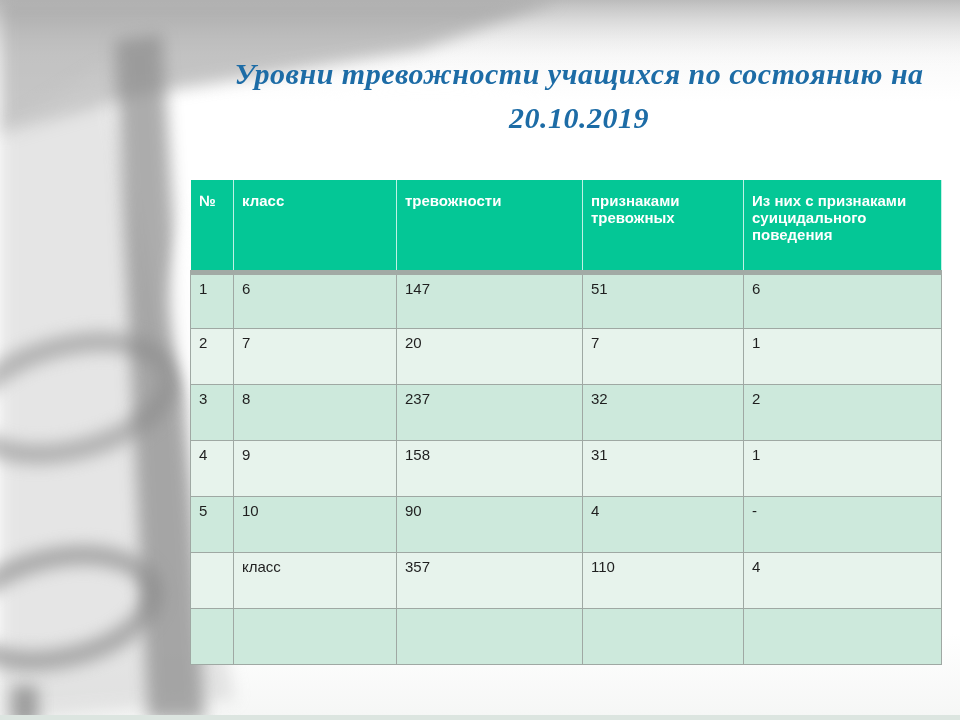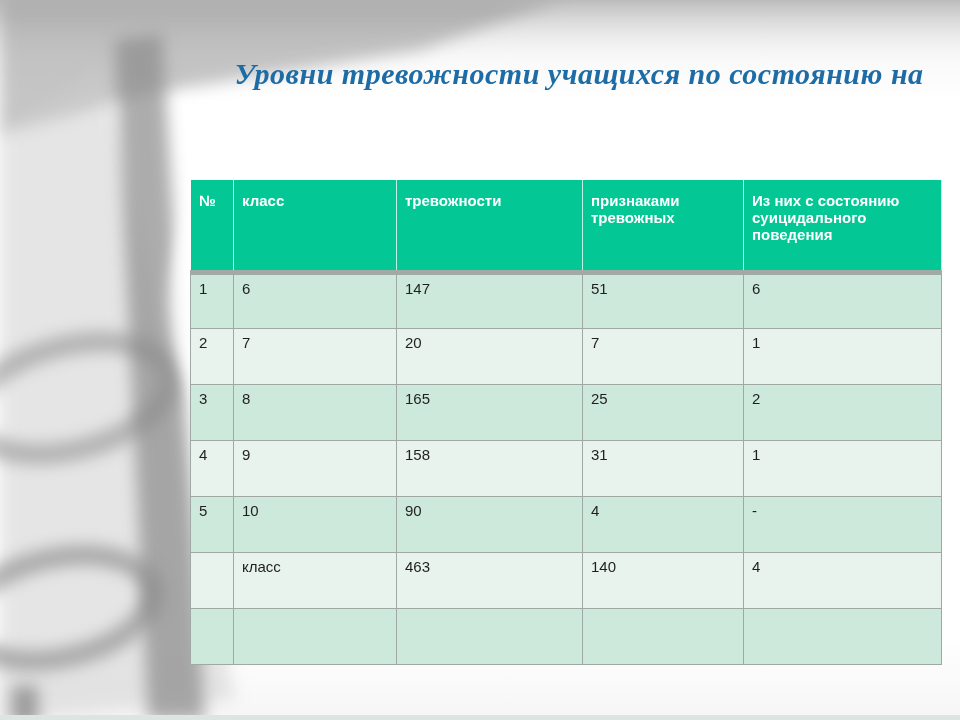--- a/index.html
+++ b/index.html
@@ -65,80 +65,80 @@
         <ellipse cx="58" cy="608" rx="96" ry="50" fill="none" stroke="#848484" stroke-width="20"></ellipse>
       </g>
       <ellipse cx="430" cy="300" rx="260" ry="220" fill="#ffffff" opacity="0.85" filter="url(#soft)"></ellipse>
       <rect x="12" y="686" width="26" height="40" fill="#8b8b8b" opacity="0.8" filter="url(#soft)"></rect>
     </svg>
   </div>
 
   <div class="bottom-strip"></div>
 
   <h1 class="title"><span>Уровни  тревожности учащихся по состоянию на</span><br>
-    </h1>
+    <span>20.10.2019</span></h1>
 
   <table class="anx">
     <colgroup>
       <col style="width:43px">
         <col style="width:163px">
         <col style="width:186px">
       <col style="width:161px">
         <col style="width:198px">
     </colgroup>
     <thead>
       <tr>
         <th>№</th>
         <th>класс</th>
         <th>тревожности</th>
         <th>признаками тревожных</th>
-        <th>Из них  с состоянию суицидального поведения</th>
+        <th>Из них  с признаками суицидального поведения</th>
       </tr>
     </thead>
     <tbody id="table-body">
         <tr class="dark">
           <td>1</td>
           <td>6</td>
           <td>147</td>
           <td class="red">51</td>
           <td class="red">6</td>
         </tr>
         <tr class="light">
           <td>2</td>
           <td>7</td>
           <td>20</td>
           <td class="red">7</td>
           <td class="red">1</td>
         </tr>
         <tr class="dark">
           <td>3</td>
           <td>8</td>
-          <td>165</td>
-          <td class="red">25</td>
+          <td>237</td>
+          <td class="red">32</td>
           <td class="red">2</td>
         </tr>
         <tr class="light">
           <td>4</td>
           <td>9</td>
           <td>158</td>
           <td>31</td>
           <td class="red">1</td>
         </tr>
         <tr class="dark">
           <td>5</td>
           <td>10</td>
           <td>90</td>
           <td>4</td>
           <td class="red">-</td>
         </tr>
         <tr class="light">
           <td></td>
           <td>класс</td>
-          <td>463</td>
-          <td>140</td>
+          <td>357</td>
+          <td>110</td>
           <td class="red">4</td>
         </tr>
         <tr class="dark">
           <td></td>
           <td></td>
           <td></td>
           <td></td>
           <td></td>
         </tr>
       </tbody>

